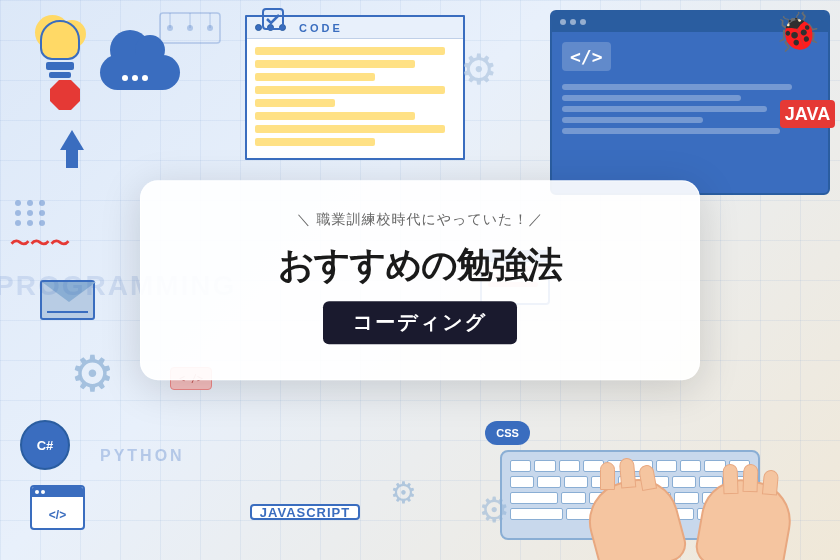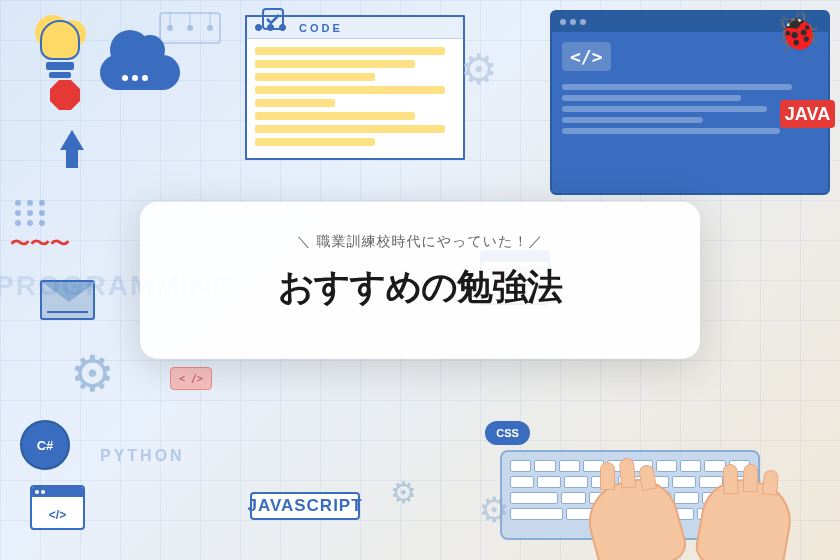--- a/index.html
+++ b/index.html
@@ -417,29 +417,29 @@
       justify-content: center;
       color: white;
       font-size: 11px;
       font-weight: bold;
     }
 
     
     .js-badge {
       position: absolute;
       bottom: 40px; left: 250px;
-      width: 110px; height: 28px;
+      width: 110px; height: 16px;
       background: white;
       border: 2px solid #3a6dbf;
       border-radius: 4px;
       display: flex;
       align-items: center;
       justify-content: center;
       color: #3a6dbf;
-      font-size: 17px;
+      font-size: 13px;
       font-weight: bold;
       letter-spacing: 1px;
     }
 
     
     .gear-bottom {
       position: absolute;
       bottom: 50px; left: 390px;
       font-size: 30px;
       color: #8aaed4;
@@ -729,15 +729,16 @@
   <div style="position:absolute;top:8px;left:262px;">
     <svg width="22" height="22" viewBox="0 0 22 22">
       <rect x="1" y="1" width="20" height="20" rx="3" fill="none" stroke="#3a6dbf" stroke-width="2"></rect>
       <polyline points="5,11 9,15 17,7" fill="none" stroke="#3a6dbf" stroke-width="2.5"></polyline>
     </svg>
   </div>
 
   <div class="overlay-card">
     <div class="subtitle subtitle-deco">＼ 職業訓練校時代にやっていた！／</div>
     <div class="main-title">おすすめの勉強法</div>
+    <div class="tag-pill">コーディング</div>
   </div>
 
 </div>
 
 </body></html>

